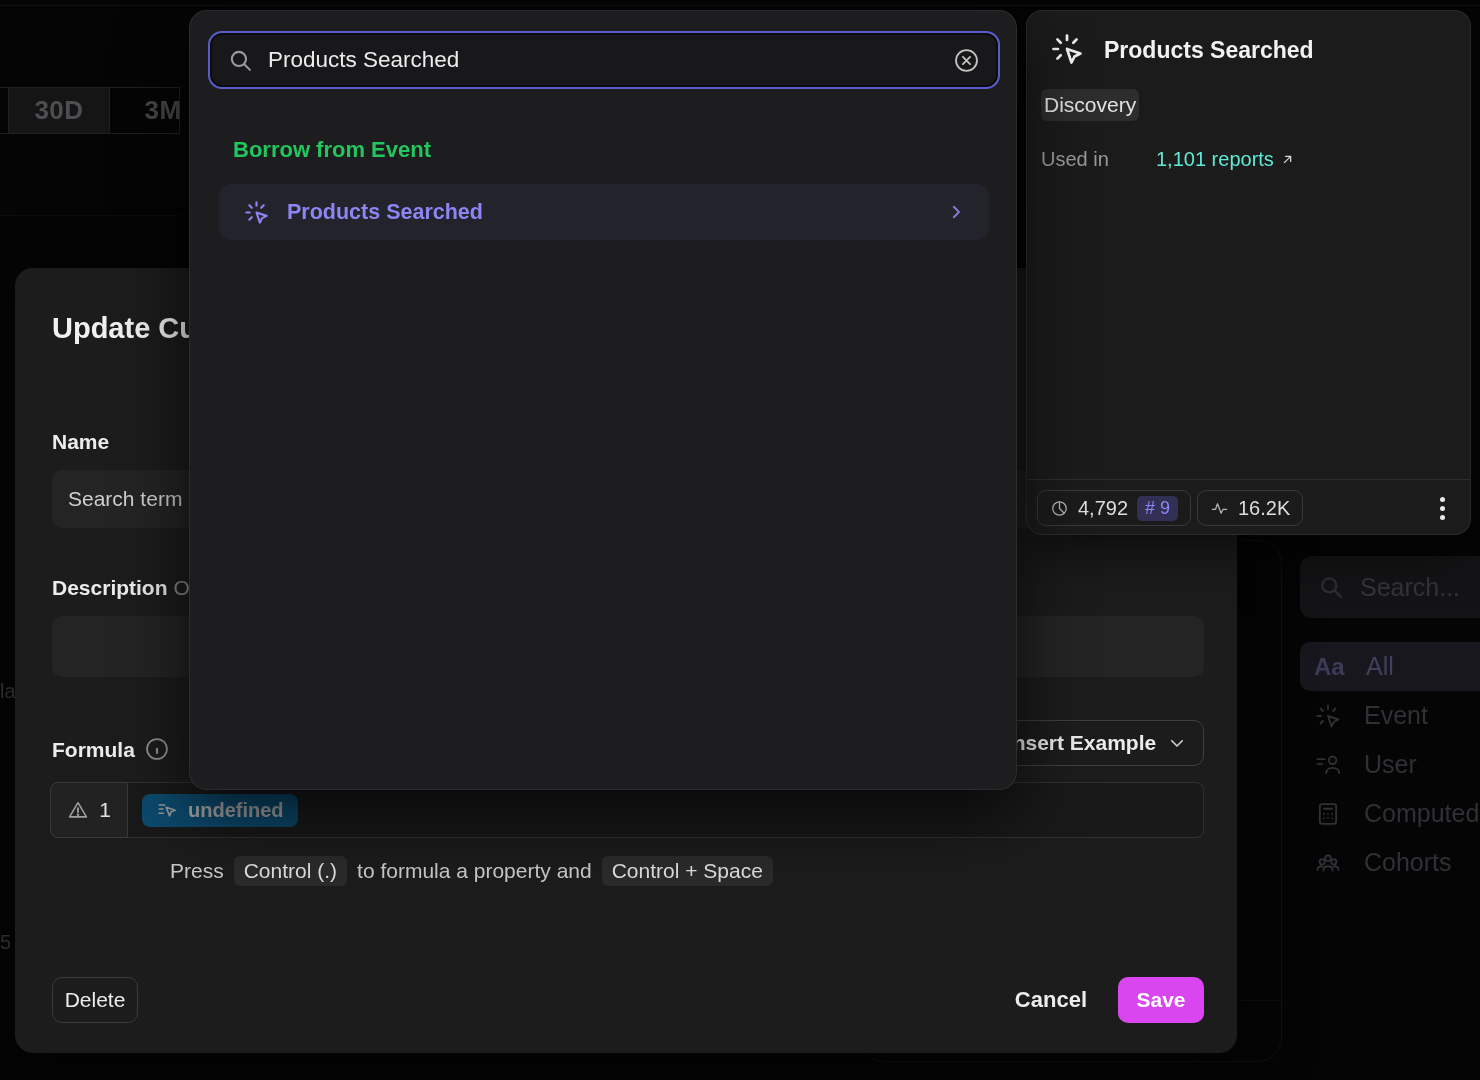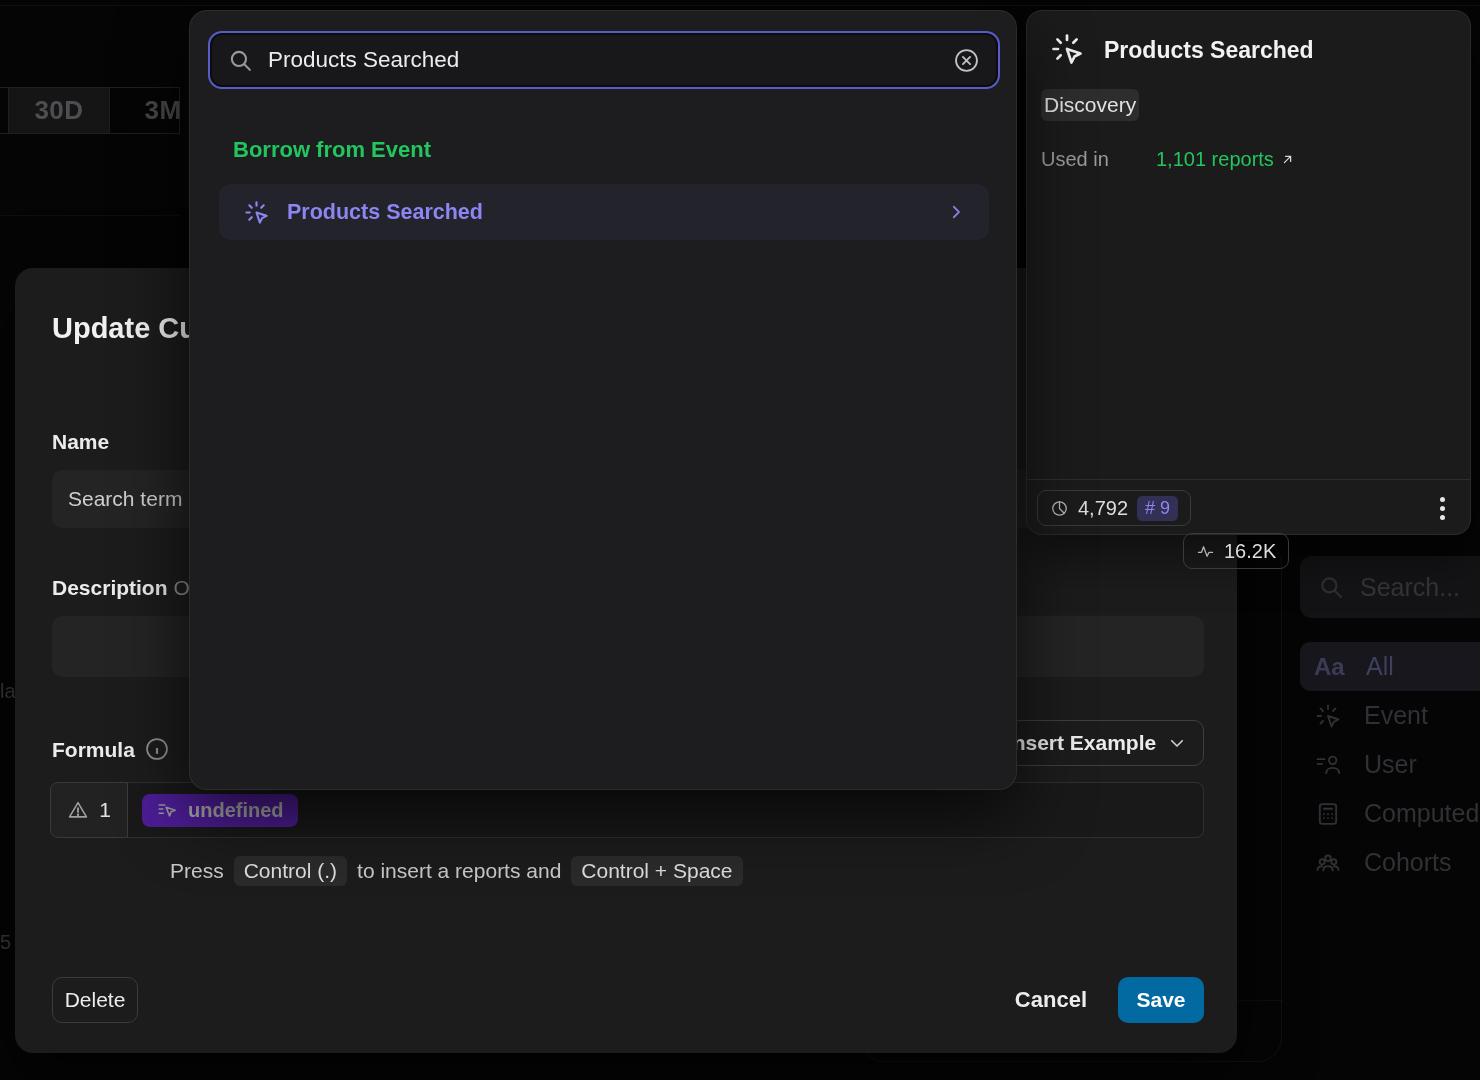--- a/index.html
+++ b/index.html
@@ -61,62 +61,62 @@
 
   .f-row { position:absolute; left:35px; top:514px; width:1154px; height:56px; display:flex; }
   .f-gutter { width:78px; height:100%; background:#222222; border:1px solid #3a3a3a;
          border-radius:8px 0 0 8px; display:flex; align-items:center; justify-content:center;
          gap:10px; color:#e0e0e0; font-size:21px; }
   .f-gutter svg { width:22px; height:22px; stroke:#a0a0a0; fill:none; stroke-width:1.7;
          stroke-linecap:round; stroke-linejoin:round; }
   .f-editor { flex:1; height:100%; background:#191919; border:1px solid #303030;
          border-left:none; border-radius:0 8px 8px 0; display:flex; align-items:center;
          padding:0 14px; }
-  .f-chip { display:flex; align-items:center; gap:10px; background:#4c1d95; border-radius:8px;
+  .f-chip { display:flex; align-items:center; gap:10px; background:#0c4a6e; border-radius:8px;
          padding:5px 14px; color:#a9a9a9; font-size:20px; font-weight:bold; }
   .f-chip svg { width:22px; height:22px; stroke:#9a9a9a; fill:none; stroke-width:1.7;
          stroke-linecap:round; stroke-linejoin:round; }
 
   .hint { position:absolute; left:155px; top:588px; font-size:21px; color:#c9c9c9;
          display:flex; align-items:center; gap:10px; }
   .kbd { background:#2b2b2b; border-radius:6px; padding:3px 10px; color:#dedede; }
 
   .m-footer { position:absolute; left:0; bottom:0; width:100%; height:90px; }
   .btn-delete { position:absolute; left:37px; top:14px; width:86px; height:46px;
          border:1px solid #3b3b3b; border-radius:10px; background:#1c1c1c; color:#ececec;
          font-size:21px; display:flex; align-items:center; justify-content:center; }
   .btn-cancel { position:absolute; right:150px; top:14px; height:46px; display:flex;
          align-items:center; color:#ececec; font-size:22px; font-weight:bold; }
   .btn-save { position:absolute; right:33px; top:14px; width:86px; height:46px;
-         background:#0369a1; border-radius:10px; color:#ffffff; font-size:21px; font-weight:bold;
+         background:#d946ef; border-radius:10px; color:#ffffff; font-size:21px; font-weight:bold;
          display:flex; align-items:center; justify-content:center; }
 
   
   .details { position:absolute; left:1026px; top:10px; width:445px; height:525px;
          background:#1b1b1c; border:1px solid rgba(255,255,255,0.07); border-radius:16px;
          box-shadow:0 18px 50px rgba(0,0,0,0.55); z-index:20; }
   .d-icon { position:absolute; left:22px; top:20px; width:36px; height:36px; }
   .d-icon svg { width:36px; height:36px; stroke:#f0f0f0; fill:none; stroke-width:1.8;
          stroke-linecap:round; stroke-linejoin:round; }
   .d-title { position:absolute; left:77px; top:26px; font-size:23px; font-weight:bold; color:#f2f2f2; }
   .d-tag { position:absolute; left:14px; top:78px; background:#2d2d2d; border-radius:6px;
          padding:4px 3px; color:#e2e2e2; font-size:21px; }
   .d-usedin-label { position:absolute; left:14px; top:137px; color:#9a9a9a; font-size:20px; }
-  .d-usedin-value { position:absolute; left:129px; top:137px; color:#22c55e; font-size:20px;
+  .d-usedin-value { position:absolute; left:129px; top:137px; color:#5eead4; font-size:20px;
          display:flex; align-items:center; gap:6px; }
   .d-usedin-value svg { width:15px; height:15px; stroke:#d8d8d8; fill:none; stroke-width:2;
          stroke-linecap:round; stroke-linejoin:round; }
   .d-footer { position:absolute; left:0; top:468px; width:100%; height:57px;
          border-top:1px solid #2e2e2e; }
   .pill { position:absolute; top:10px; height:36px; border:1px solid #3a3a3c; border-radius:9px;
          display:flex; align-items:center; gap:9px; padding:0 12px; color:#dddddd; font-size:20px;text-align:right; }
   .pill svg { width:19px; height:19px; stroke:#b5b5b5; fill:none; stroke-width:1.6;
          stroke-linecap:round; stroke-linejoin:round; }
   .pill-1 { left:10px; }
-  .pill-2 { left:156px;margin-top:43px; }
+  .pill-2 { left:170px; }
   .rank { background:#323055; color:#8f87f5; border-radius:5px; padding:2px 8px; font-size:18px; }
   .kebab { position:absolute; left:399px; top:12px; width:32px; height:32px; display:flex;
          flex-direction:column; align-items:center; justify-content:center; gap:4px; }
   .kebab i { width:5px; height:5px; border-radius:50%; background:#e8e8e8; }
 
   
   .overlay { position:absolute; left:189px; top:10px; width:828px; height:780px;
          background:#1d1d1f; border:1px solid rgba(255,255,255,0.07); border-radius:18px;
          box-shadow:0 24px 70px rgba(0,0,0,0.7); z-index:30; }
   .o-search { position:absolute; left:18px; top:20px; width:792px; height:58px;
@@ -275,21 +275,21 @@
               <path d="M11 9l10 3.2-4.4 1.6-1.8 4.6L11 9z"></path>
             </svg>
           <span>undefined</span>
         </span>
       </div>
     </div>
 
     <div class="hint">
       <span>Press</span>
       <span class="kbd">Control (.)</span>
-      <span>to insert a reports and</span>
+      <span>to formula a property and</span>
       <span class="kbd">Control + Space</span>
     </div>
 
     <div class="m-footer">
       <div class="btn-delete">Delete</div>
       <div class="btn-cancel">Cancel</div>
       <div class="btn-save">Save</div>
     </div>
   </div>
 

